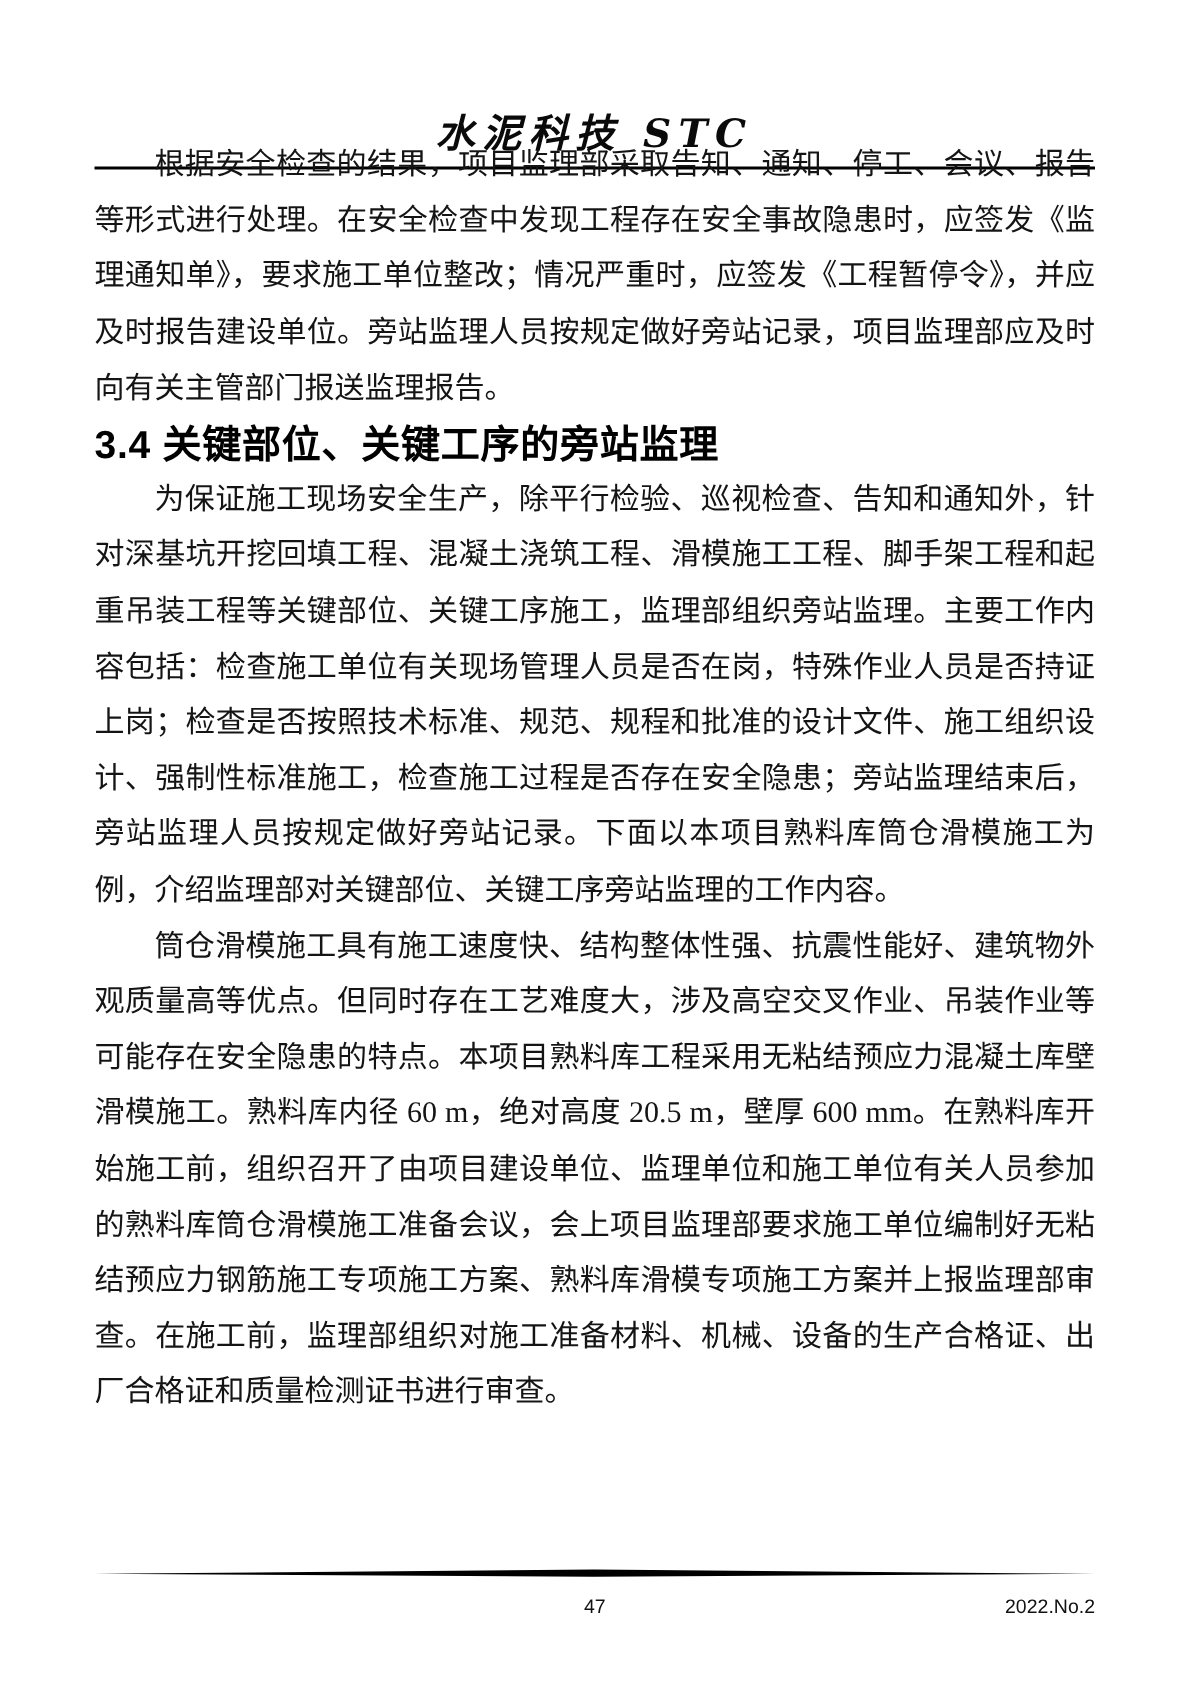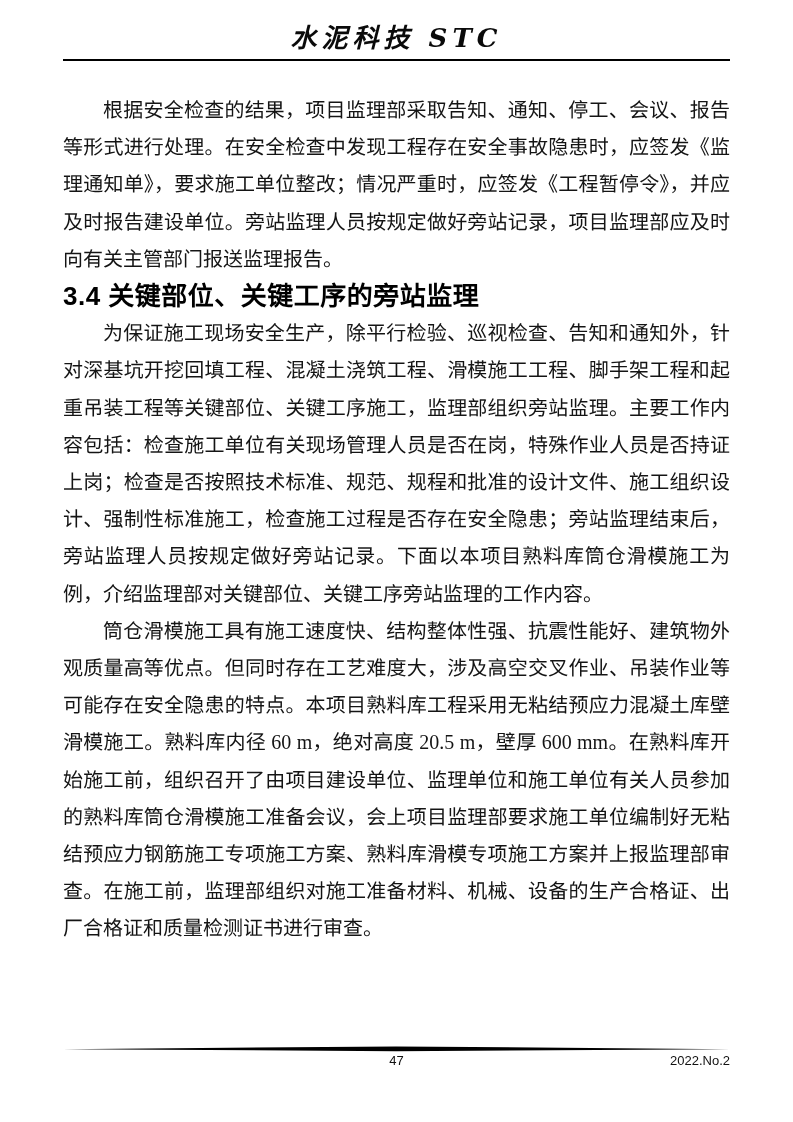--- a/index.html
+++ b/index.html
@@ -15,21 +15,21 @@
     overflow: hidden;
     color: #141414;
   }
 
   
   .page-header {
     position: absolute;
     top: 0;
     left: 63px;
     width: 667px;
-    padding-top: 20px;
+    padding-top: 72px;
   }
   .journal-title {
     text-align: center;
     font-family: "DejaVu Serif", "Liberation Serif", serif;
     font-style: italic;
     font-weight: 600;
     font-size: 26px;
     line-height: 36px;
     letter-spacing: 5px;
     color: #0a0a0a;
@@ -71,21 +71,21 @@
   
   .page-footer {
     position: absolute;
     top: 1046px;
     left: 63px;
     width: 667px;
   }
   .footer-rule-svg { display: block; width: 667px; height: 6px; }
   .footer-row {
     position: relative;
-    margin-top: 0;
+    margin-top: 10px;
     height: 18px;
     font-family: "Liberation Sans", "DejaVu Sans", sans-serif;
     font-size: 13px;
     line-height: 18px;
     color: #111111;
   }
   .page-number {
     position: absolute;
     left: 0;
     width: 100%;

